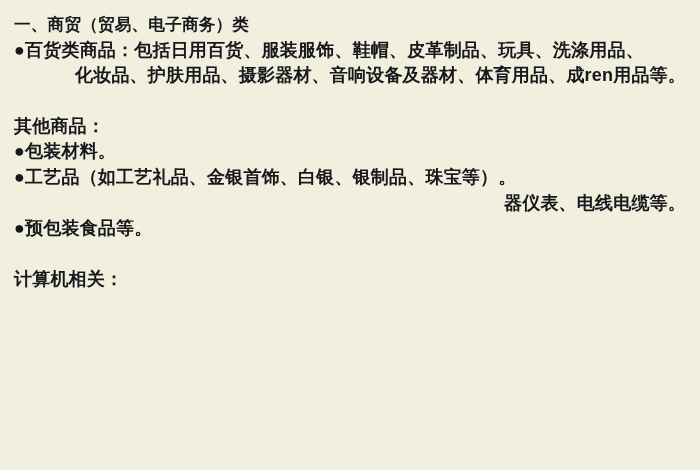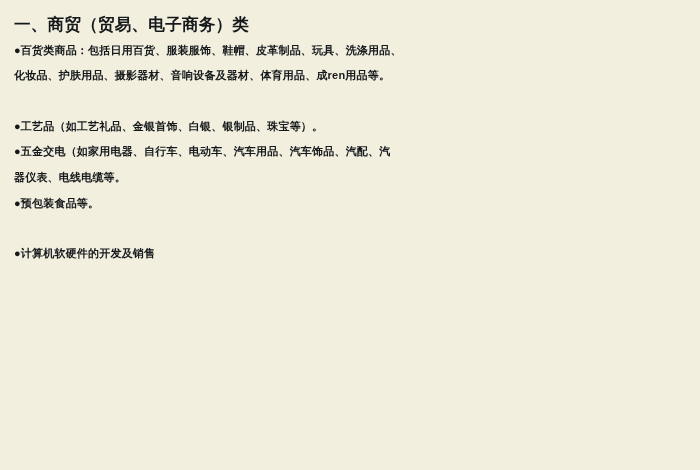--- a/index.html
+++ b/index.html
@@ -17,52 +17,54 @@
     position: relative;
     width: 700px;
     height: 470px;
     background: #f2efdf;
     box-sizing: border-box;
     padding: 12px 14px 0 14px;
     overflow: hidden;
   }
   .line {
     color: #16191c;
-    font-size: 11px;
+    font-size: 18px;
     line-height: 25.6px;
     letter-spacing: 0.2px;
     white-space: nowrap;
     font-weight: 700;
   }
   .heading {
     font-weight: 700;
     font-size: 16.6px;
   }
   .bullet-line {
     font-weight: 700;
   }
   .plain {
     font-weight: 700;
   }
   .spacer {
     height: 25px;
   }
   .indent-cont {
     white-space: nowrap;
+    text-align: right;
   }
 </style>
 </head>
 <body>
 
 <div class="page">
 
   <div class="line heading">一、商贸（贸易、电子商务）类</div>
   <div class="line bullet-line">●百货类商品：包括日用百货、服装服饰、鞋帽、皮革制品、玩具、洗涤用品、</div>
   <div class="line indent-cont">化妆品、护肤用品、摄影器材、音响设备及器材、体育用品、成ren用品等。</div>
   <div class="spacer"></div>
+  <div class="line plain">其他商品：</div>
+  <div class="line bullet-line">●包装材料。</div>
   <div class="line bullet-line">●工艺品（如工艺礼品、金银首饰、白银、银制品、珠宝等）。</div>
-  <div class="line bullet-line">●五金交电（如家用电器、自行车、电动车、汽车用品、汽车饰品、汽配、汽</div>
   <div class="line indent-cont">器仪表、电线电缆等。</div>
   <div class="line bullet-line">●预包装食品等。</div>
   <div class="spacer"></div>
-  <div class="line bullet-line">●计算机软硬件的开发及销售</div>
+  <div class="line plain">计算机相关：</div>
 
 </div>
 
 </body></html>

